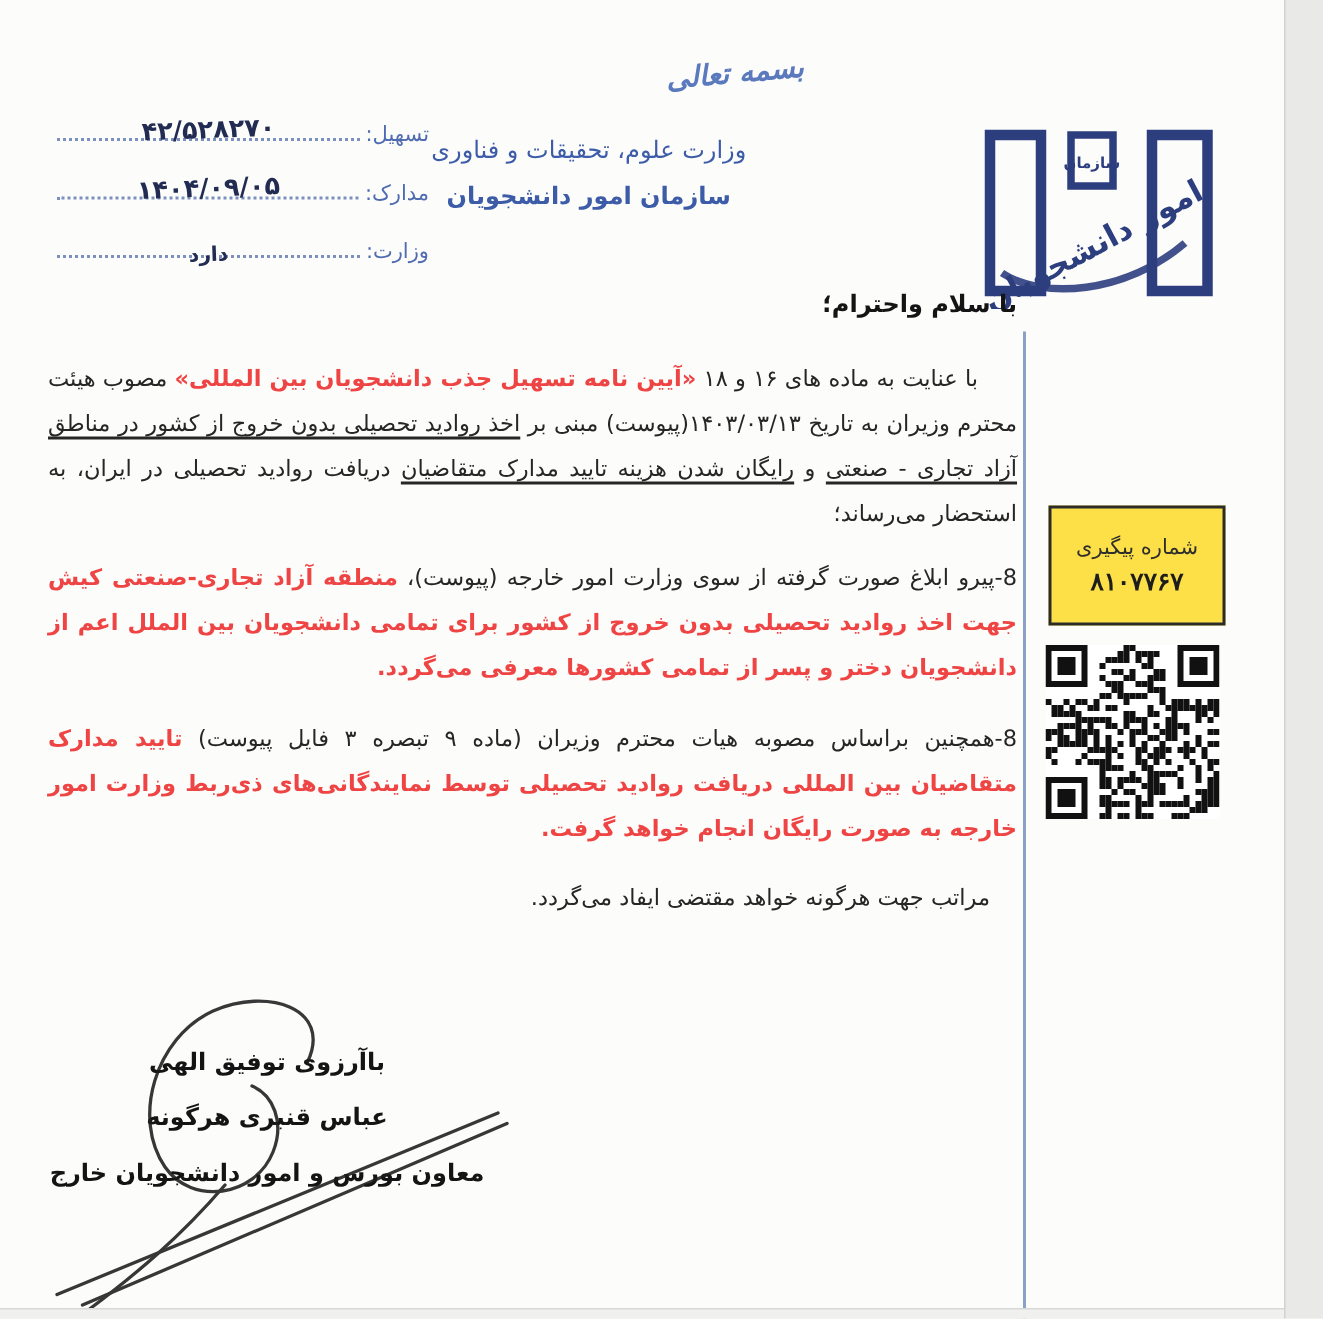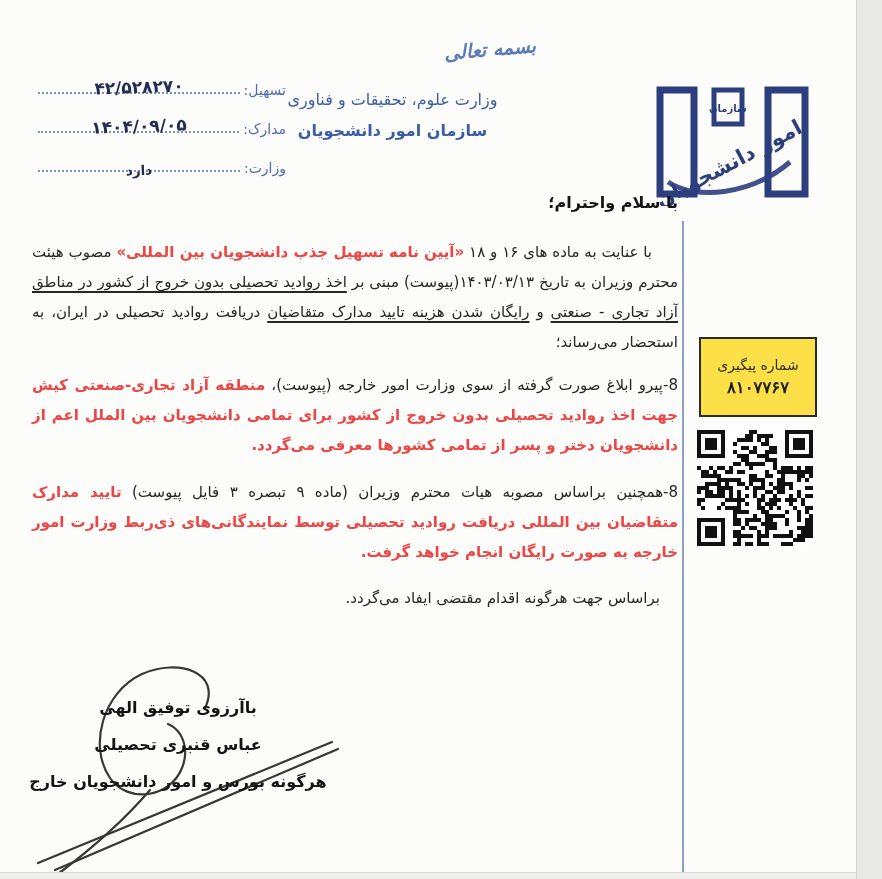--- a/index.html
+++ b/index.html
@@ -107,21 +107,21 @@
 
   <div class="vline"></div>
 
   <div class="main">
     <p class="p-intro"><span>با عنایت به ماده های ۱۶ و ۱۸ </span><span class="b">«آیین نامه تسهیل جذب دانشجویان بین المللی»</span><span> مصوب هیئت محترم وزیران به تاریخ ۱۴۰۳/۰۳/۱۳(پیوست) مبنی بر </span><span class="u">اخذ روادید تحصیلی بدون خروج از کشور در مناطق آزاد تجاری - صنعتی</span><span> و </span><span class="u">رایگان شدن هزینه تایید مدارک متقاضیان</span><span> دریافت روادید تحصیلی در ایران، به استحضار می‌رساند؛</span></p>
 
     <p class="p-item1"><span>8-پیرو ابلاغ صورت گرفته از سوی وزارت امور خارجه (پیوست)، </span><span class="b">منطقه آزاد تجاری-صنعتی کیش جهت اخذ روادید تحصیلی بدون خروج از کشور برای تمامی دانشجویان بین الملل اعم از دانشجویان دختر و پسر از تمامی کشورها معرفی می‌گردد.</span></p>
 
     <p class="p-item2"><span>8-همچنین براساس مصوبه هیات محترم وزیران (ماده ۹ تبصره ۳ فایل پیوست) </span><span class="b">تایید مدارک متقاضیان بین المللی دریافت روادید تحصیلی توسط نمایندگانی‌های ذی‌ربط وزارت امور خارجه به صورت رایگان انجام خواهد گرفت.</span></p>
 
-    <p class="p-closing">براساس جهت هرگونه اقدام مقتضی ایفاد می‌گردد.</p>
+    <p class="p-closing">مراتب جهت هرگونه خواهد مقتضی ایفاد می‌گردد.</p>
   </div>
 
   <div class="tracking-box">
     <div class="tracking-label">شماره پیگیری</div>
     <div class="tracking-number">۸۱۰۷۷۶۷</div>
   </div>
 
   <svg class="qr" viewBox="0 0 116 116">
       <g fill="#111">
         <rect x="52" y="0" width="4" height="4"></rect>
@@ -420,22 +420,22 @@
         <rect x="8" y="8" width="12" height="12"></rect>
         <rect x="90" y="2" width="24" height="24" fill="none" stroke="#111" stroke-width="4"></rect>
         <rect x="96" y="8" width="12" height="12"></rect>
         <rect x="2" y="90" width="24" height="24" fill="none" stroke="#111" stroke-width="4"></rect>
         <rect x="8" y="96" width="12" height="12"></rect>
       </g>
     </svg>
 
   <div class="sig-block">
     <div>باآرزوی توفیق الهی</div>
-    <div>عباس قنبری تحصیلی</div>
-    <div>هرگونه بورس و امور دانشجویان خارج</div>
+    <div>عباس قنبری هرگونه</div>
+    <div>معاون بورس و امور دانشجویان خارج</div>
   </div>
 
   <svg class="sig-strokes" viewBox="0 0 370 229">
     <g stroke="#1c1c1c" stroke-width="2.2" fill="none" stroke-linecap="round" opacity="0.88">
       <path d="M 205 58 C 222 22 178 8 142 24 C 103 42 88 96 110 128 C 128 154 170 148 182 118 C 190 98 182 80 168 74"></path>
       <path d="M 332 92 L 38 213"></path>
       <path d="M 338 99 L 55 220"></path>
       <path d="M 150 140 C 120 175 90 200 58 224"></path>
     </g>
   </svg>

